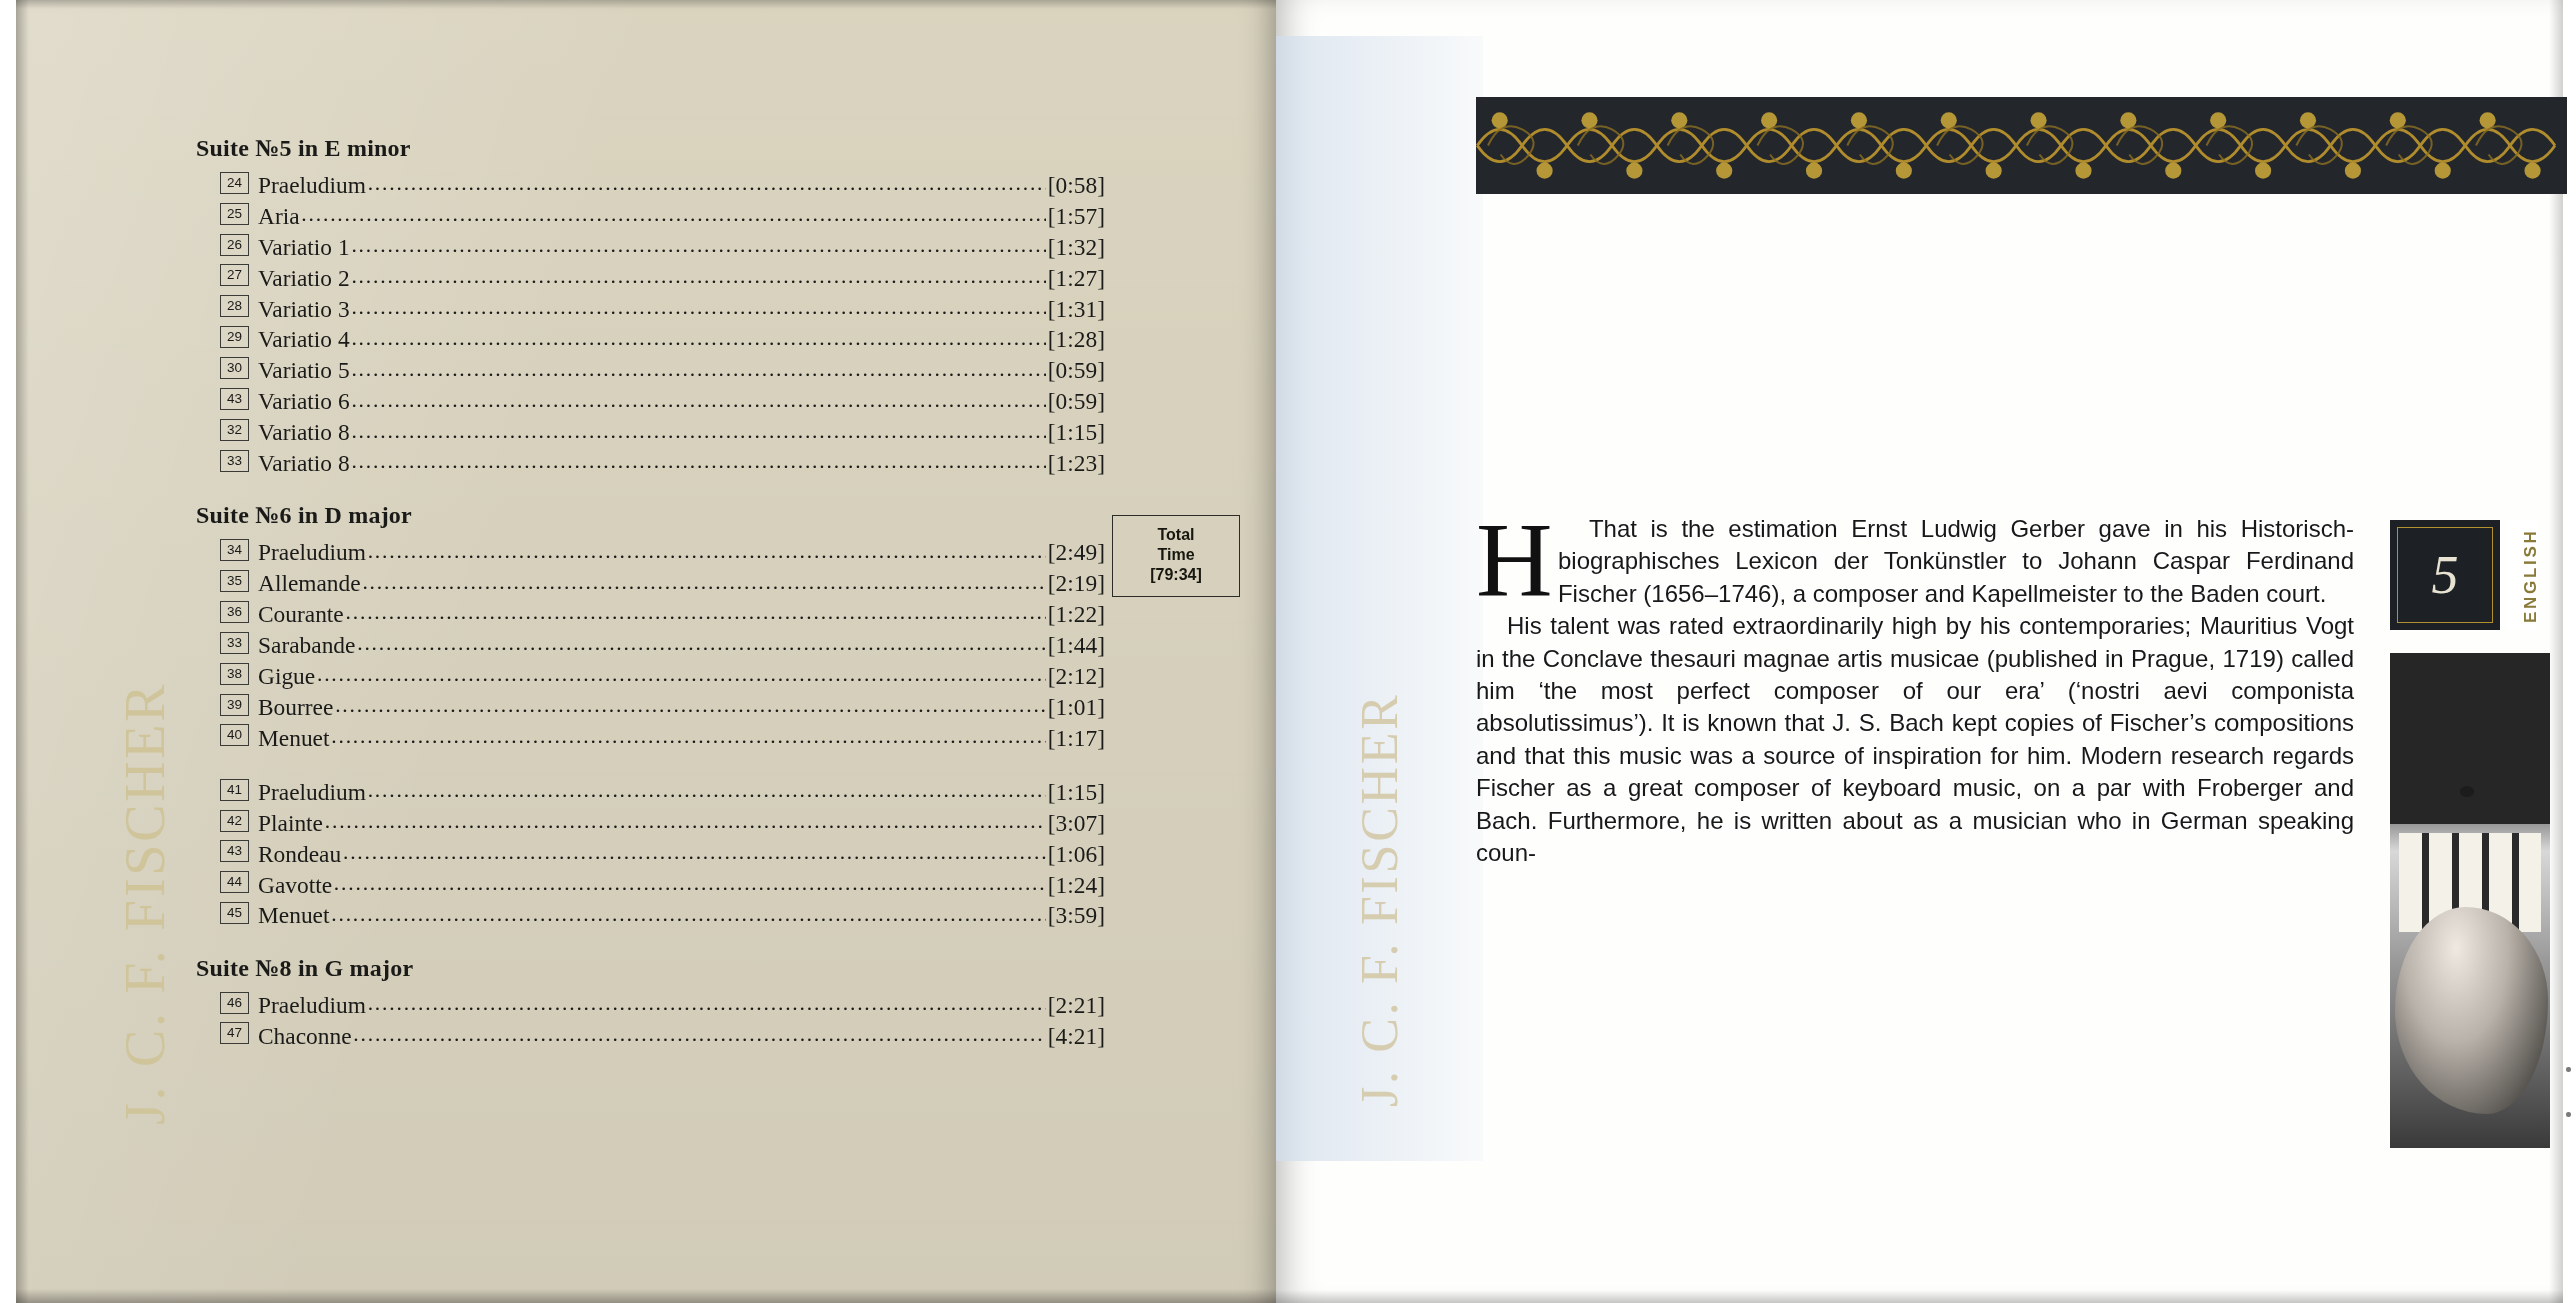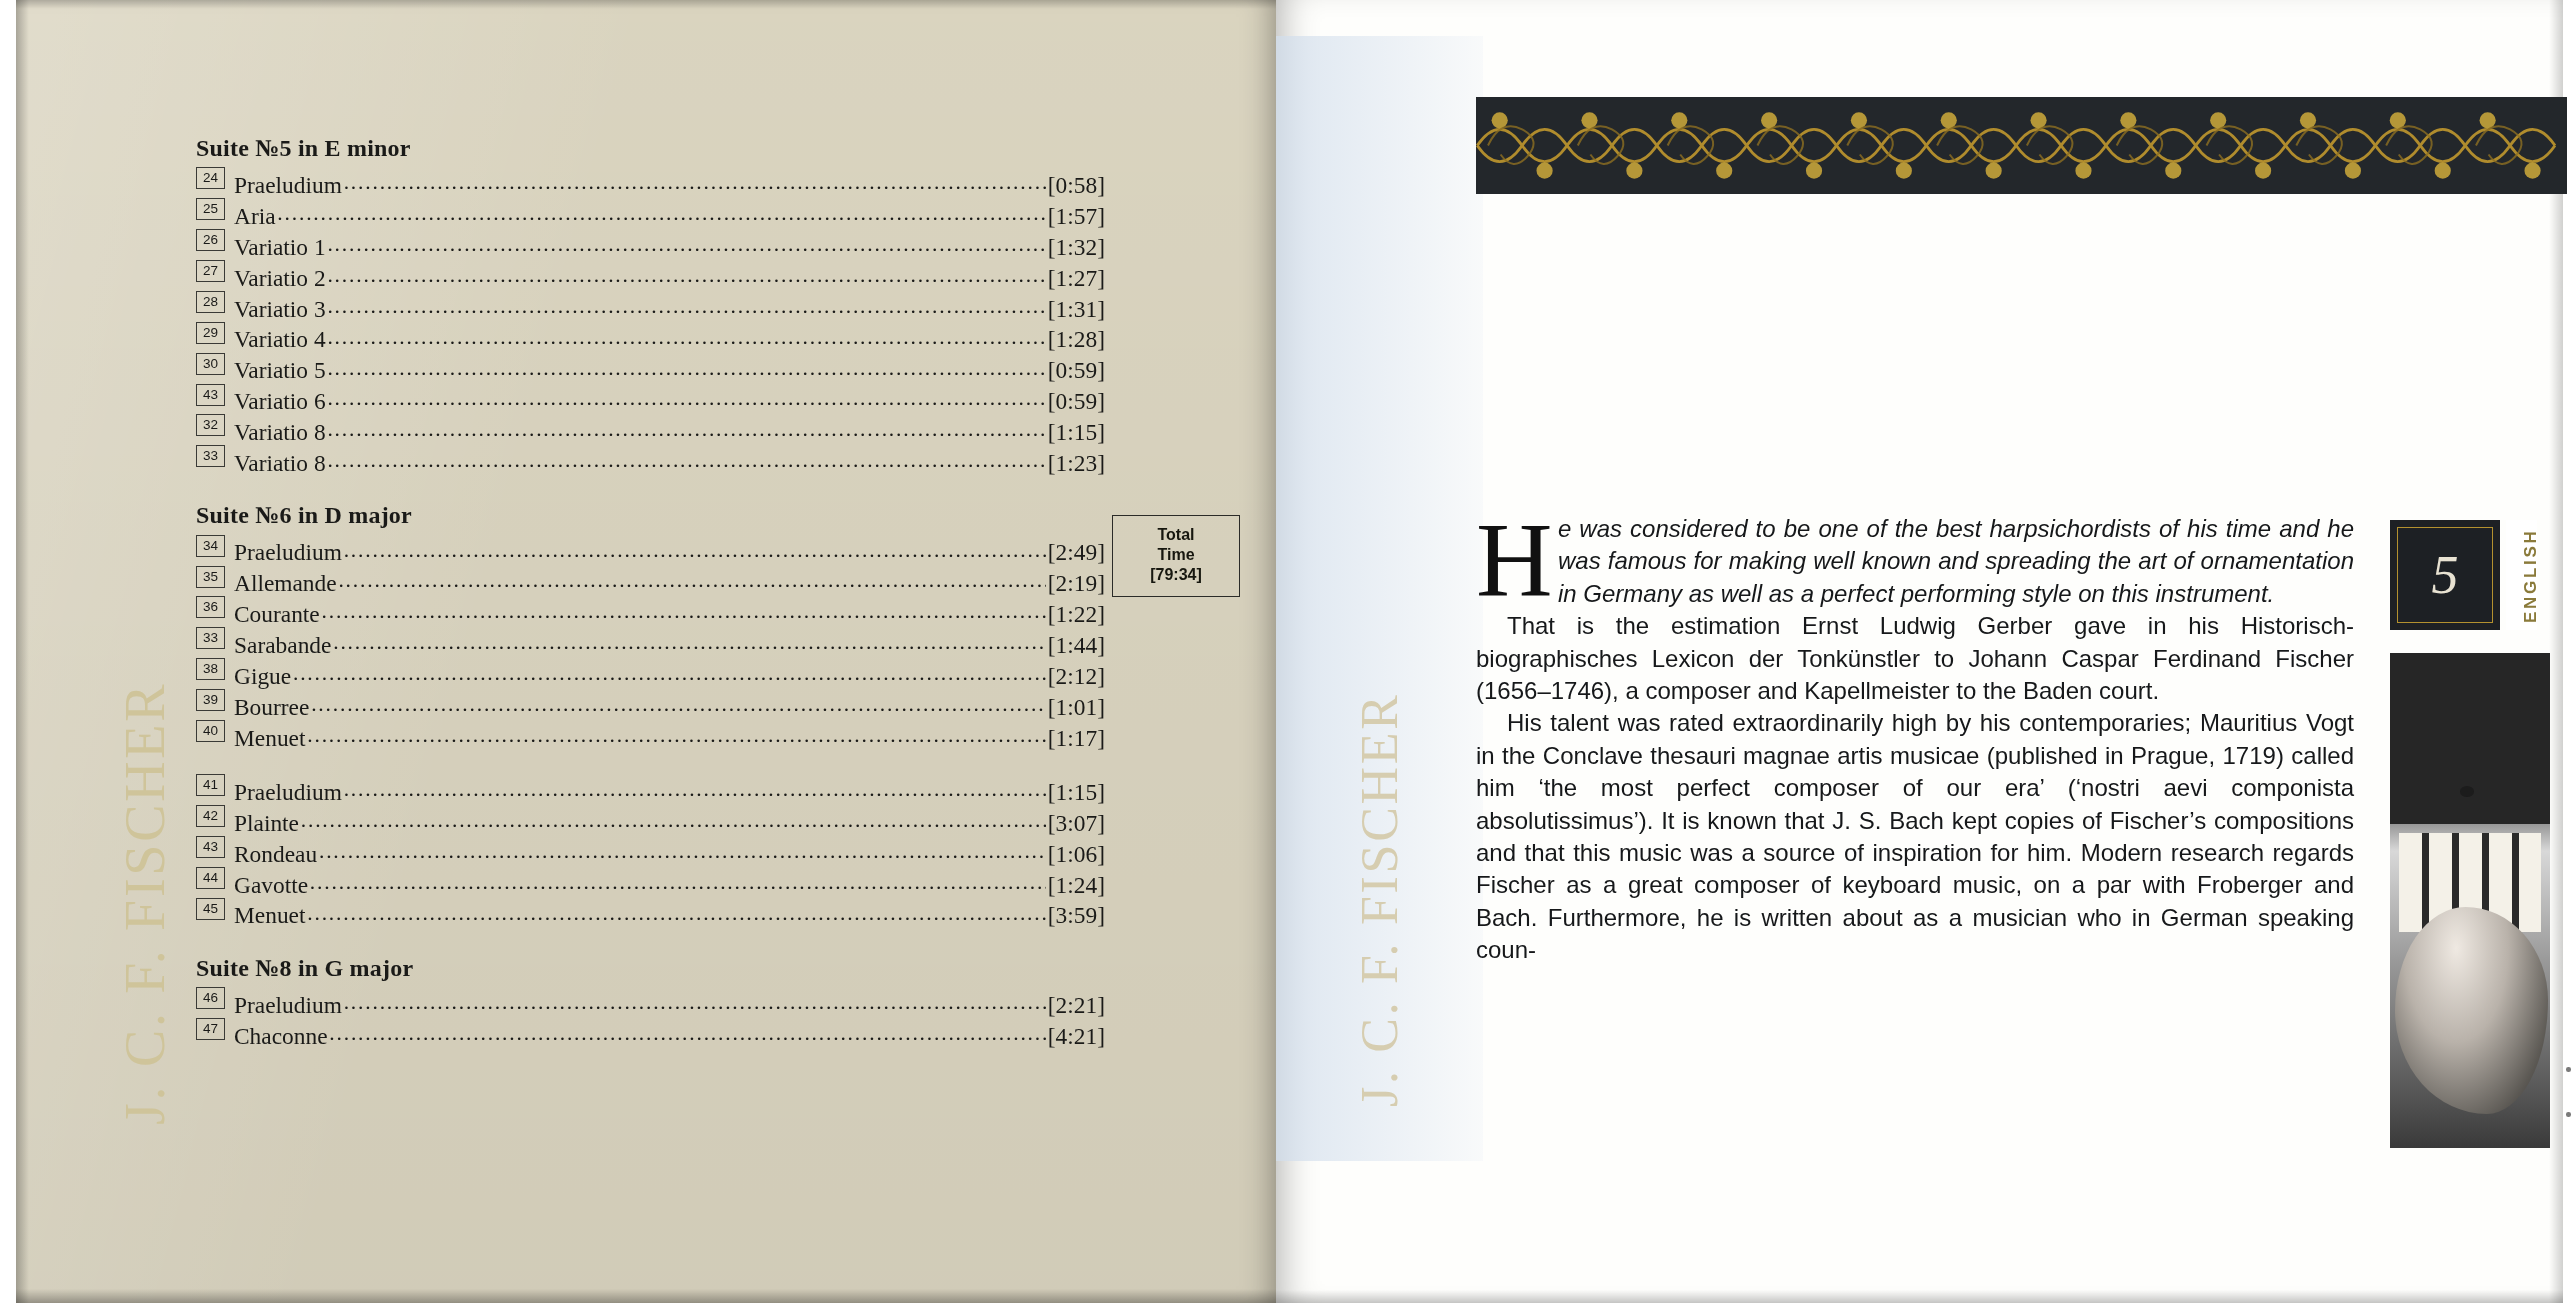--- a/index.html
+++ b/index.html
@@ -84,24 +84,25 @@
   }
   .suite-title {
     font-family: "Liberation Serif", serif;
     font-weight: bold;
     font-size: 24px;
     margin: 0 0 8px 0;
     letter-spacing: 0.2px;
   }
   .track {
     display: flex;
-    align-items: flex-start;
+    align-items: center;
     font-size: 23.4px;
     line-height: 1.32;
     padding: 0;
+    margin-left: 24px;
   }
   .track-num {
     display: inline-block;
     min-width: 27px;
     height: 20px;
     line-height: 19px;
     text-align: center;
     border: 1.4px solid #3a3a36;
     font-family: "Liberation Sans", sans-serif;
     font-size: 13.5px;
@@ -563,21 +564,21 @@
         <path d="M712 54 q 14 -30 38 -18 q 22 12 6 30 q -16 18 -30 -2"></path>
         <path d="M812 54 q 14 -30 38 -18 q 22 12 6 30 q -16 18 -30 -2"></path>
         <path d="M912 54 q 14 -30 38 -18 q 22 12 6 30 q -16 18 -30 -2"></path>
         <path d="M1012 54 q 14 -30 38 -18 q 22 12 6 30 q -16 18 -30 -2"></path>
         <path d="M1112 54 q 14 -30 38 -18 q 22 12 6 30 q -16 18 -30 -2"></path>
       </g>
     </svg>
   </div>
 
   <div class="article">
-    <p class="lead"><span class="dropcap">H</span><span>e was considered to be one of the best harpsichordists of his time and he was famous for making well known and spreading the art of ornamentation in Germany as well as a perfect performing style on this instrument.</span></p>
+    <p class="lead"><span class="dropcap">H</span></p>
     <p>That is the estimation Ernst Ludwig Gerber gave in his Historisch-biographisches Lexicon der Tonkünstler to Johann Caspar Ferdinand Fischer (1656–1746), a composer and Kapellmeister to the Baden court.</p>
     <p>His talent was rated extraordinarily high by his contemporaries; Mauritius Vogt in the Conclave thesauri magnae artis musicae (published in Prague, 1719) called him ‘the most perfect composer of our era’ (‘nostri aevi componista absolutissimus’). It is known that J. S. Bach kept copies of Fischer’s compositions and that this music was a source of inspiration for him. Modern research regards Fischer as a great composer of keyboard music, on a par with Froberger and Bach. Furthermore, he is written about as a musician who in German speaking coun-</p>
   </div>
 
   <div class="medallion">
     <div class="frame"></div>
     <div class="num">5</div>
   </div>
   <div class="lang-tab">
     <span>ENGLISH</span>

